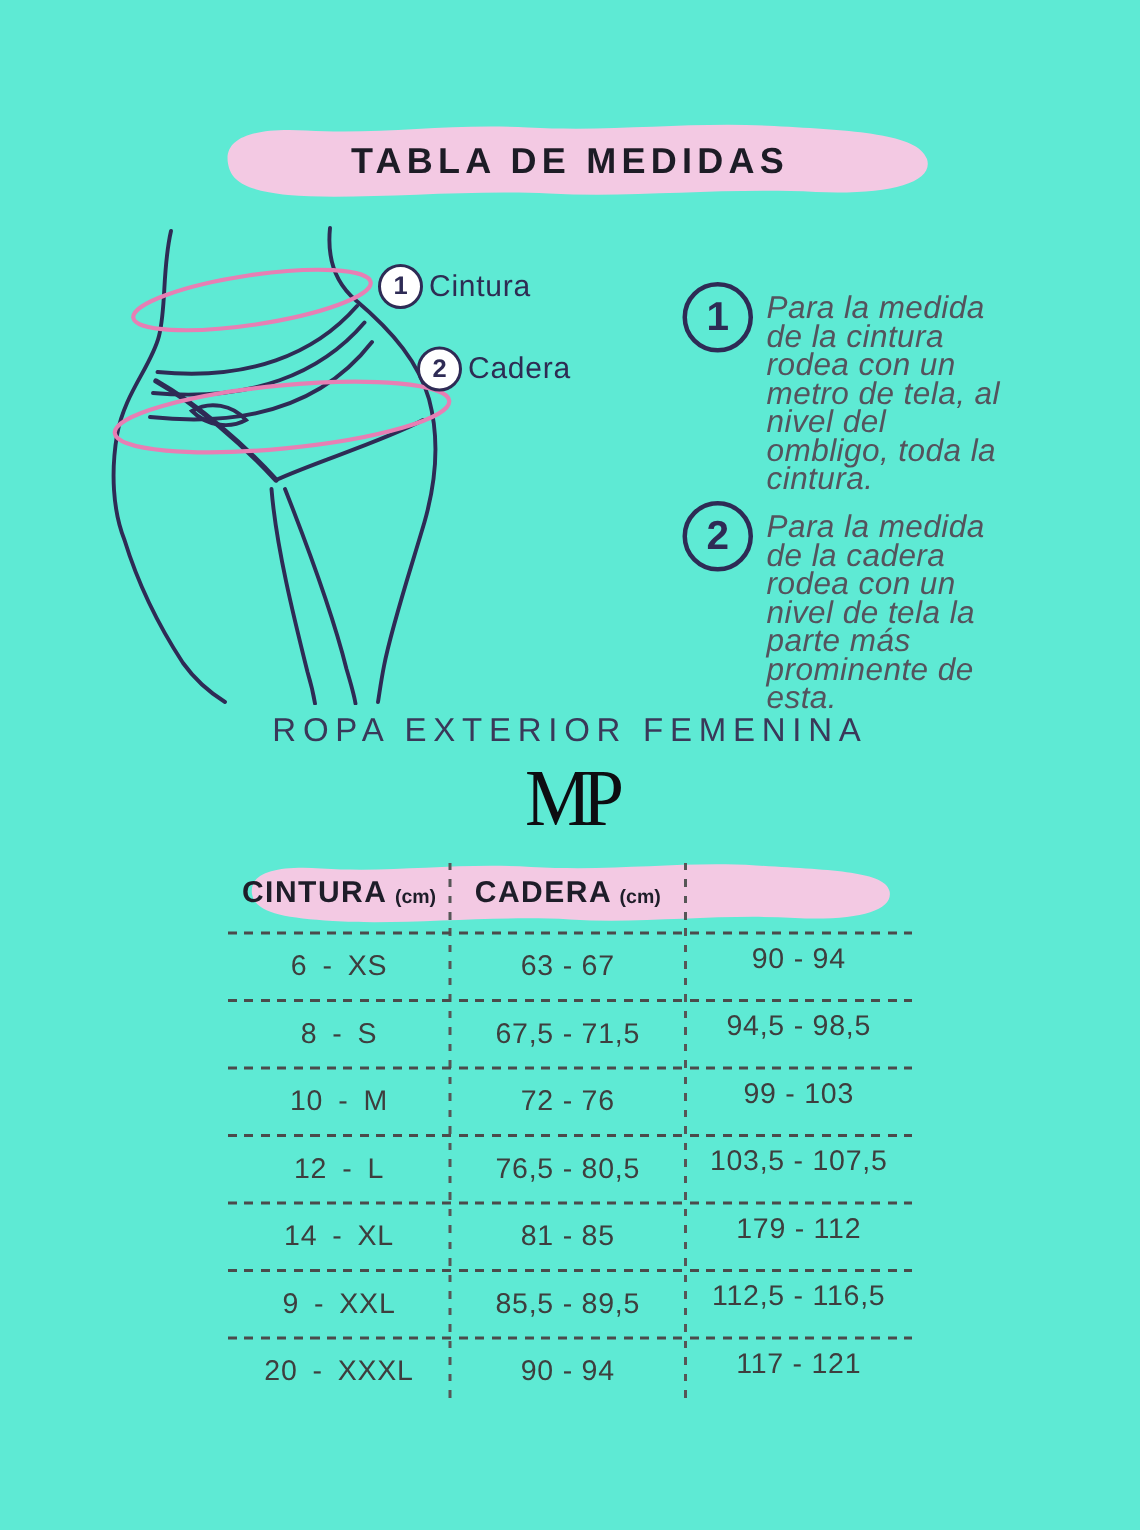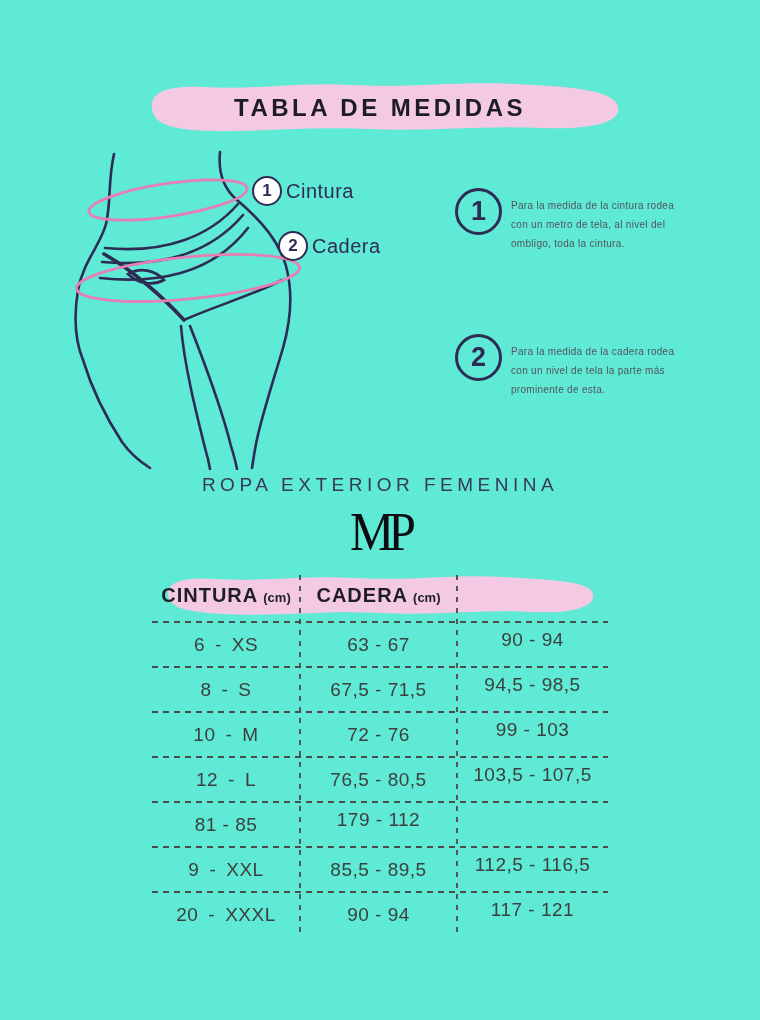--- a/index.html
+++ b/index.html
@@ -28,27 +28,27 @@
   .diag-text { font-size:20px; letter-spacing:0.5px; }
   
   .instr { position:absolute; left:455px; display:flex; align-items:flex-start; gap:9px; width:240px; }
   .num-lg {
     width:47px; height:47px; box-sizing:border-box; flex:0 0 auto;
     border:3px solid #2e2b55; border-radius:50%;
     display:flex; align-items:center; justify-content:center;
     font-size:27px; font-weight:700; color:#2e2b55;
   }
   .instr-text {
-    margin:8px 0 0; width:166px; font-size:10px; line-height:19px;
-    letter-spacing:0.3px; color:#54535d;
+    margin:8px 0 0; width:166px; font-size:21px; line-height:19px;
+    letter-spacing:0.3px; color:#54535d;font-style:italic;
   }
   
   .section-title {
     position:absolute; left:0; top:474px; width:100%; text-align:center;
-    font-size:19px; letter-spacing:4.5px; color:#3a3859;
+    font-size:22px; letter-spacing:4.5px; color:#3a3859;
   }
   .brand {
     position:absolute; left:0; top:506px; width:100%; text-align:center;
     font-family:"Liberation Serif", serif; font-size:54px; line-height:52px;
     letter-spacing:-0.12em; color:#0d0d11; transform:scaleX(0.92);
   }
   
   .size-table { position:absolute; left:152px; top:573px; width:456px; height:367px; }
   .thead { position:relative; height:49px; }
   .thead svg { position:absolute; left:0; top:0; width:456px; height:44px; }
@@ -171,20 +171,21 @@
       <div class="td td-cadera">99 - 103</div>
     </div>
     <div class="trow">
       <div class="dash-h"></div>
       <div class="td">12 - L</div>
       <div class="td">76,5 - 80,5</div>
       <div class="td td-cadera">103,5 - 107,5</div>
     </div>
     <div class="trow">
       <div class="dash-h"></div>
+      <div class="td">14 - XL</div>
       <div class="td">81 - 85</div>
       <div class="td td-cadera">179 - 112</div>
     </div>
     <div class="trow">
       <div class="dash-h"></div>
       <div class="td">9 - XXL</div>
       <div class="td">85,5 - 89,5</div>
       <div class="td td-cadera">112,5 - 116,5</div>
     </div>
     <div class="trow">

